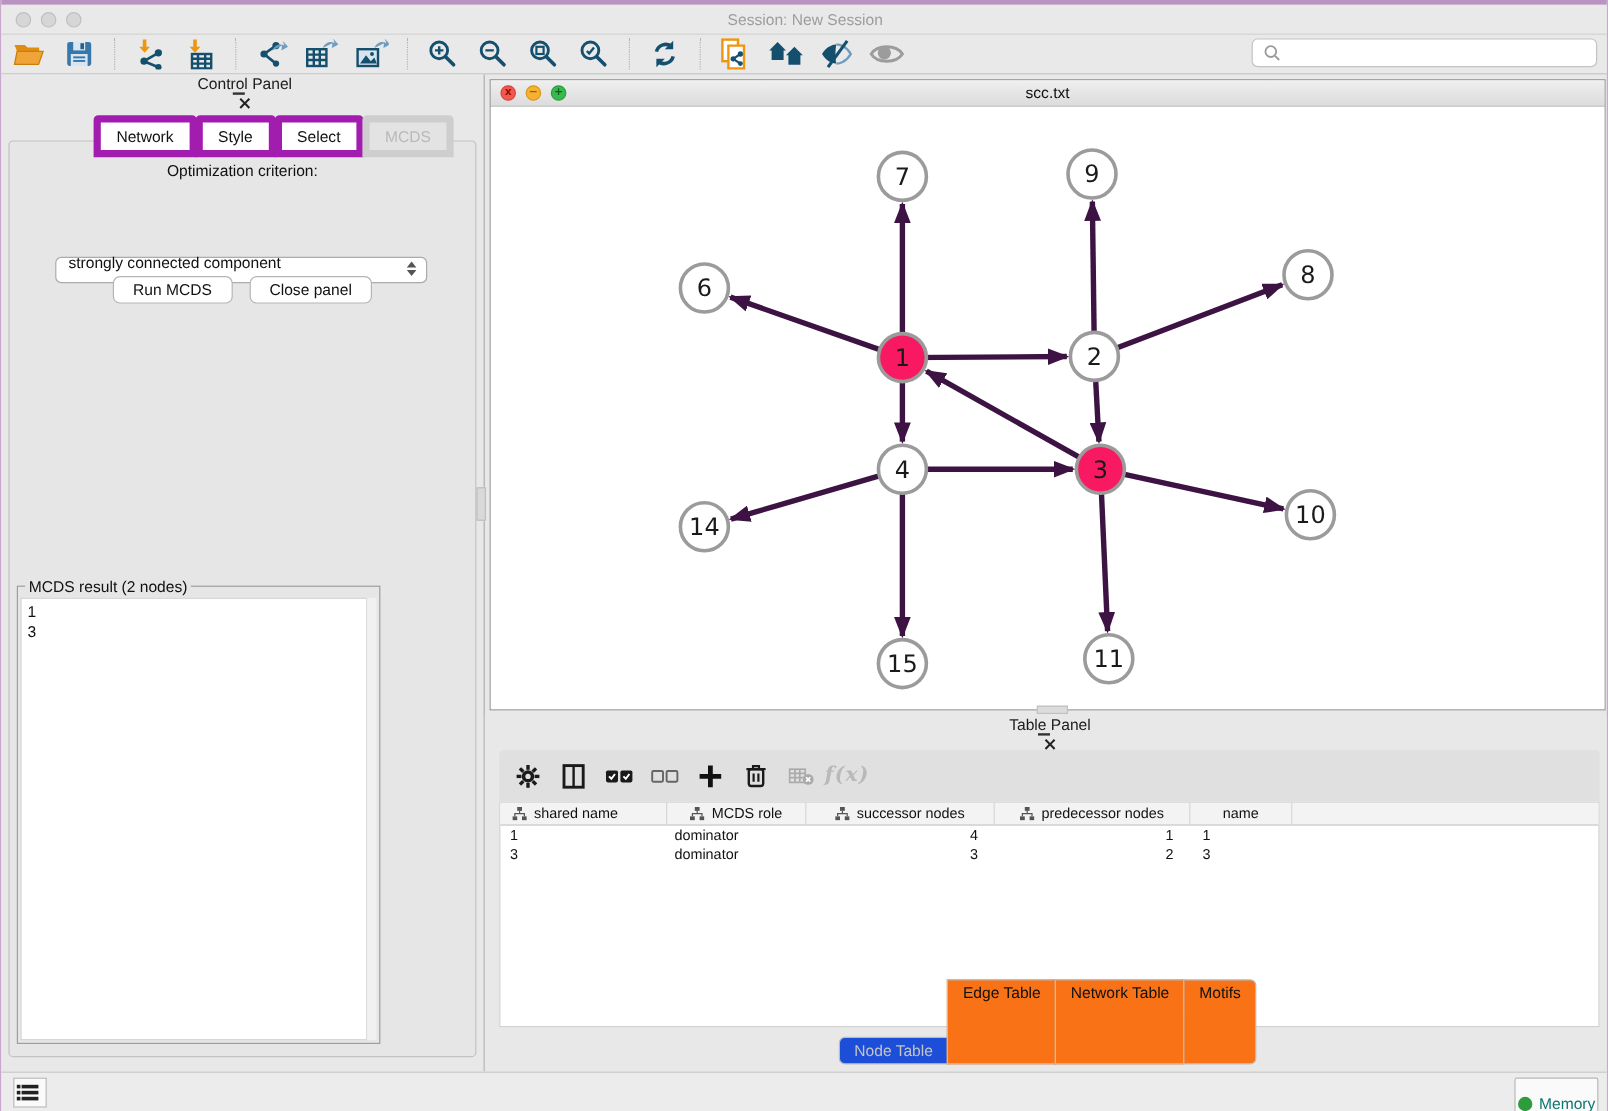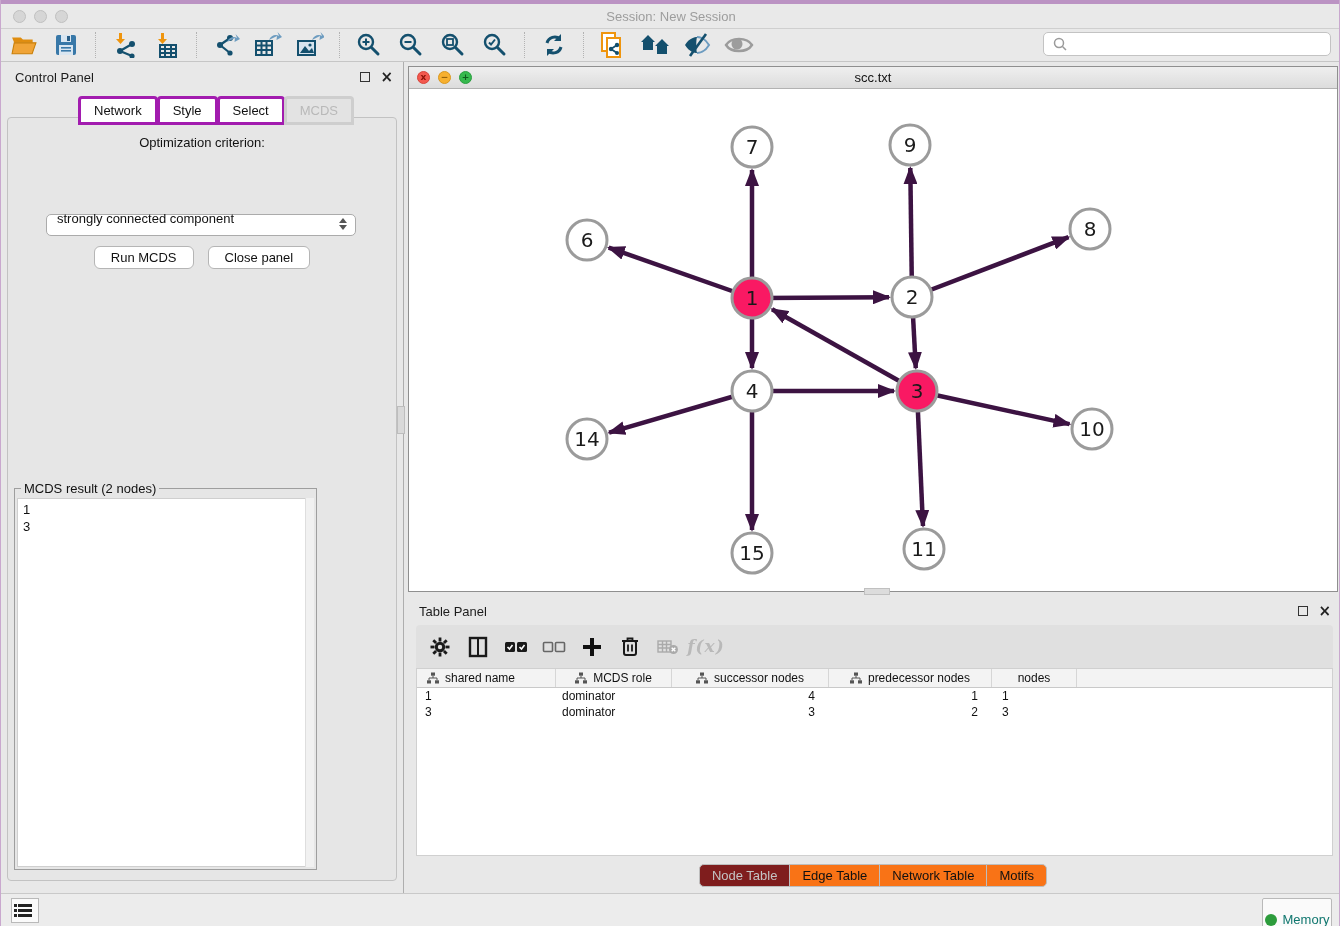--- a/index.html
+++ b/index.html
@@ -22,39 +22,39 @@
              border-bottom:1px solid #c6c6c6; display:flex; align-items:center; }
   .tb-ico { display:inline-flex; align-items:center; justify-content:center; width:30px; height:28px; margin:0 6px; }
   .tb-sep { width:1px; height:26px; border-left:1px dotted #b3b3b3; margin:0 8px; }
   .searchbox { position:absolute; right:10px; top:3px; width:288px; height:24px; background:#fff;
                border:1px solid #c3c3c3; border-radius:5px; display:flex; align-items:center; }
   .searchbox input { border:none; outline:none; flex:1; font-size:12px; background:transparent; height:20px; }
 
   
   .control-panel { position:absolute; left:0; top:62px; width:403px; height:831px; background:#e8e8e8;
                    border-right:1px solid #aeaeae; }
-  .panel-head { height:30px; display:flex; align-items:center; padding:0 10px 0 14px; font-size:13px; color:#1c1c1c; }
+  .panel-head { height:30px; display:flex; align-items:center; padding:0 10px 0 14px; font-size:13px; color:#1c1c1c;flex-direction:column; }
   .panel-head .spacer { flex:1; }
   .float-ico { width:10px; height:10px; border:1.5px solid #333; display:inline-block; margin-right:10px; }
   .close-ico { font:700 15px/15px "DejaVu Sans", sans-serif; color:#222; }
   .ptabs { position:absolute; top:34px; left:77px; display:flex; z-index:2; }
-  .ptab { background:#fff; border:3px solid #a21caf; border-radius:4px 4px 0 0; padding:4px 13px 4px;
+  .ptab { background:#fff; border:6px solid #a21caf; border-radius:4px 4px 0 0; padding:4px 13px 4px;
           font-size:13px; color:#111; margin-right:-1px;text-align:center; }
   .ptab.sel { background:#e3e3e3; border-color:#cecece; color:#b9b9b9; }
   .cp-content { position:absolute; left:6px; top:55px; width:390px; height:764px; background:#e6e6e6;
                 border:1px solid #c2c2c2; border-radius:4px; }
   .opt-label { text-align:center; margin-top:17px; font-size:13px; color:#111; }
   .dropdown { position:absolute; left:38px; top:96px; width:310px; height:22px; background:#fff;
               border:1px solid #ababab; border-radius:5px; display:flex; align-items:center;
               padding:0 22px 14px 10px; font-size:13px; color:#111; }
   .dd-arrows { position:absolute; right:8px; top:3px; display:flex; flex-direction:column; gap:2px; }
   .dd-arrows i { display:block; width:0; height:0; border-left:4px solid transparent; border-right:4px solid transparent; }
   .dd-up { border-bottom:5px solid #555; }
   .dd-dn { border-top:5px solid #555; }
-  .btn-row { position:absolute; top:128px; left:0; right:0; display:flex; justify-content:center; gap:14px; }
+  .btn-row { position:absolute; top:112px; left:0; right:0; display:flex; justify-content:center; gap:14px; }
   .mac-btn { background:#fff; border:1px solid #b5b5b5; border-radius:6px; padding:3px 16px; font-size:13px; color:#111; }
   .result-box { position:absolute; left:6px; top:370px; width:303px; height:382px; border:1px solid #9e9e9e; }
   .result-legend { position:absolute; top:-8px; left:6px; background:#e6e6e6; padding:0 3px; font-size:13px; color:#111; }
   .result-text { position:absolute; left:2px; top:9px; right:2px; bottom:2px; background:#fff;
                  border:1px solid #cfcfcf; font-size:13px; line-height:17px; color:#111; padding:2px 5px;
                  white-space:pre; overflow:hidden; }
   .result-scroll { position:absolute; top:9px; right:2px; bottom:2px; width:9px; background:#f1f1f1; border-left:1px solid #dedede; }
   .v-splitter-handle { position:absolute; left:396px; top:406px; width:8px; height:28px; background:#d9d9d9; border:1px solid #bdbdbd; }
 
   
@@ -87,21 +87,21 @@
   .td { height:100%; display:flex; align-items:center; }
   .td:nth-child(1){ width:139px; padding-left:8px; }
   .td:nth-child(2){ width:116px; padding-left:6px; }
   .td:nth-child(3){ width:157px; justify-content:flex-end; padding-right:14px; }
   .td:nth-child(4){ width:163px; justify-content:flex-end; padding-right:14px; }
   .td:nth-child(5){ width:85px; padding-left:10px; }
   .btabs { position:absolute; bottom:6px; left:0; right:0; display:flex; justify-content:center; }
   .btab { background:#f97316; border:1px solid #bdbdbd; padding:3px 12px; font-size:13px; color:#111; margin-right:-1px; }
   .btab:first-child { border-radius:5px 0 0 5px; }
   .btab:last-child { border-radius:0 5px 5px 0; }
-  .btab.sel { background:#7f1d1d; color:#c4c4c4; }
+  .btab.sel { background:#1d4ed8; color:#c4c4c4;margin-top:48px; }
 
   
   .statusbar { position:absolute; left:0; top:893px; width:1340px; height:33px; background:#ececec; border-top:1px solid #c9c9c9; }
   .list-btn { position:absolute; left:10px; top:4px; width:28px; height:25px; background:#fafafa; border:1px solid #b9b9b9;
               display:flex; align-items:center; justify-content:center; }
   .list-glyph { display:flex; flex-direction:column; gap:2.5px; }
   .list-glyph i { display:block; width:14px; height:2.5px; background:#222; position:relative; }
   .list-glyph i::before { content:""; position:absolute; left:-4px; top:0; width:2.5px; height:2.5px; background:#222; }
   .memory-btn { position:absolute; right:9px; top:4px; width:70px; height:43px; background:#fafafa; border:1px solid #b9b9b9;
                 border-radius:2px; display:flex; align-items:center; justify-content:center; gap:6px; font-size:13px; color:#0f766e; }
@@ -501,21 +501,21 @@
                 <rect x="4" y="0.5" width="4" height="3.2"></rect>
                 <rect x="0" y="8.3" width="4" height="3.2"></rect>
                 <rect x="8" y="8.3" width="4" height="3.2"></rect>
               </g>
               <path d="M6 3.7v2.3M2 8.3V6h8v2.3" stroke="#555" fill="none" stroke-width="1"></path>
             </svg>
           </span>
           <span>predecessor nodes</span>
         </div>
         <div class="th">
-          <span>nodes</span>
+          <span>name</span>
         </div>
       </div>
     <div id="table-rows">
         <div class="trow">
           <div class="td">1</div>
           <div class="td">dominator</div>
           <div class="td">4</div>
           <div class="td">1</div>
           <div class="td">1</div>
         </div>

